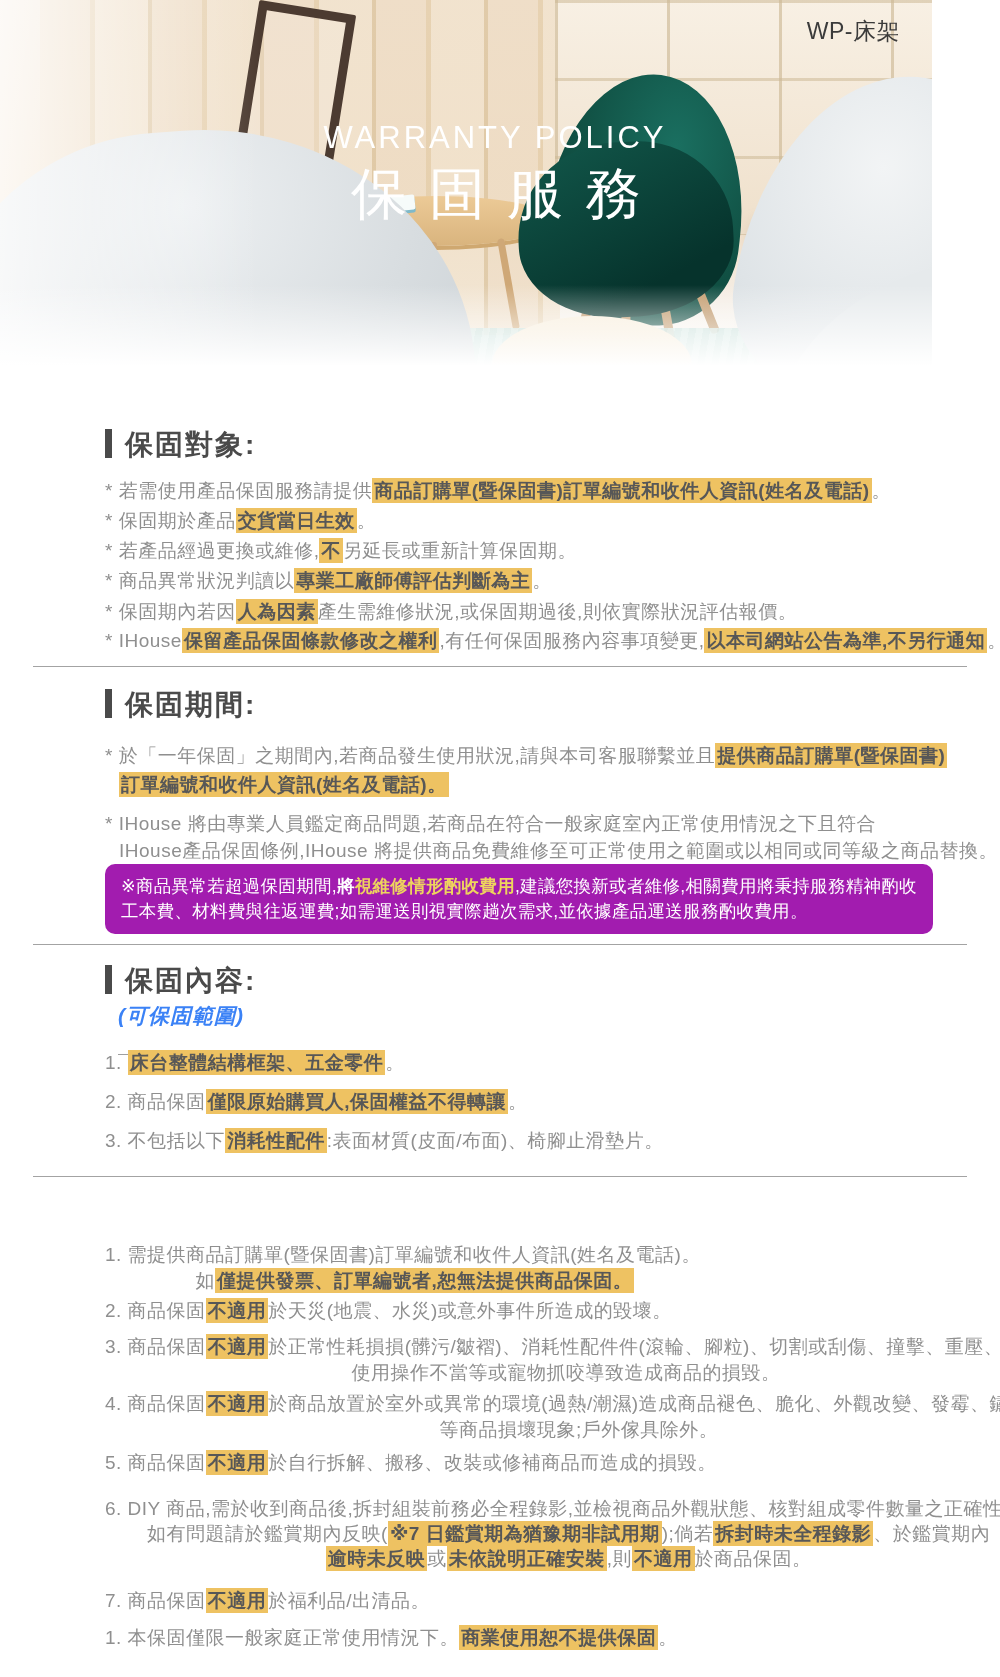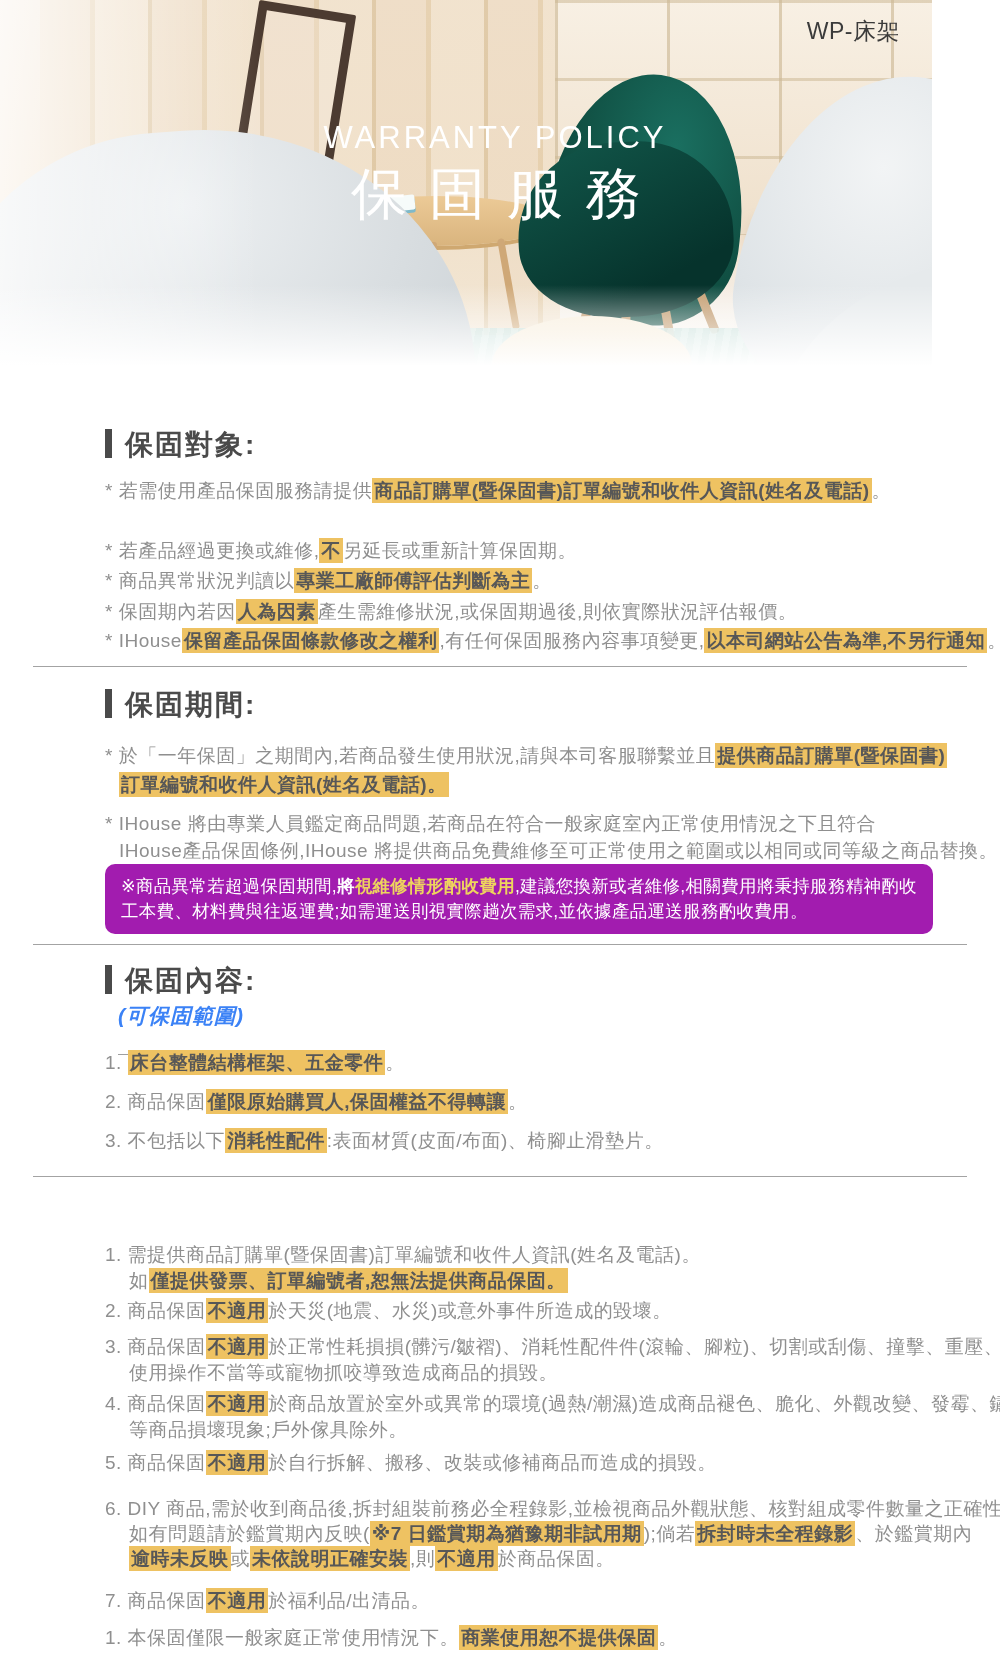--- a/index.html
+++ b/index.html
@@ -65,21 +65,21 @@
     font-size:56px;letter-spacing:22px;font-weight:400;}
 
   
   .heading{position:absolute;left:105px;color:#4a4a4a;font-size:28px;font-weight:700;
     letter-spacing:2px;line-height:34px;white-space:nowrap;}
   .hbar{display:inline-block;width:7px;height:29px;background:#4a4a4a;margin-right:13px;
     vertical-align:-4px;}
   .txt{position:absolute;left:105px;color:#8f8f8f;font-size:19px;line-height:27px;
     letter-spacing:.5px;white-space:nowrap;}
   .hang14{padding-left:14px;text-indent:-14px;}
-  .hang24{padding-left:24px;text-indent:-24px;}
+  .hang24{padding-left:24px;text-indent:-24px;text-align:center;}
   .lh29{line-height:29px;}
   .lh26{line-height:26px;}
   .lh25{line-height:25px;}
   .seg{display:inline;}
   .seg-h{color:#575757;font-weight:700;background:#eec262;padding:2px 2px;}
   .seg-b{font-weight:700;}
   .seg-y{color:#eed45e;font-weight:700;}
   .divider{position:absolute;left:33px;width:934px;height:0;border-top:1px solid #a3a3a3;}
   .subheading{position:absolute;left:118px;width:262px;color:#3b82f6;font-size:21px;
     font-weight:700;letter-spacing:1px;padding-bottom:24px;border-bottom:1px solid #9f9f9f;font-style:italic;}
@@ -118,20 +118,21 @@
     <div class="h-wash-bottom"></div>
     <div class="wp-tag">WP-床架</div>
     <div class="hero-sub">WARRANTY POLICY</div>
     <div class="hero-title">保固服務</div>
   </div>
 
   <div class="heading" style="top:428px">
     <span class="hbar"></span><span>保固對象:</span>
   </div>
   <div class="txt hang14" style="top:477px"><span class="seg seg-n">* 若需使用產品保固服務請提供</span><span class="seg seg-h">商品訂購單(暨保固書)訂單編號和收件人資訊(姓名及電話)</span><span class="seg seg-n">。</span></div>
+  <div class="txt hang14" style="top:507px"><span class="seg seg-n">* 保固期於產品</span><span class="seg seg-h">交貨當日生效</span><span class="seg seg-n">。</span></div>
   <div class="txt hang14" style="top:537px"><span class="seg seg-n">* 若產品經過更換或維修,</span><span class="seg seg-h">不</span><span class="seg seg-n">另延長或重新計算保固期。</span></div>
   <div class="txt hang14" style="top:567px"><span class="seg seg-n">* 商品異常狀況判讀以</span><span class="seg seg-h">專業工廠師傅評估判斷為主</span><span class="seg seg-n">。</span></div>
   <div class="txt hang14" style="top:598px"><span class="seg seg-n">* 保固期內若因</span><span class="seg seg-h">人為因素</span><span class="seg seg-n">產生需維修狀況,或保固期過後,則依實際狀況評估報價。</span></div>
   <div class="txt hang14" style="top:627px"><span class="seg seg-n">* IHouse</span><span class="seg seg-h">保留產品保固條款修改之權利</span><span class="seg seg-n">,有任何保固服務內容事項變更,</span><span class="seg seg-h">以本司網站公告為準,不另行通知</span><span class="seg seg-n">。</span></div>
 
   <div class="divider" style="top:666px"></div>
 
   <div class="heading" style="top:688px">
     <span class="hbar"></span><span>保固期間:</span>
   </div>

